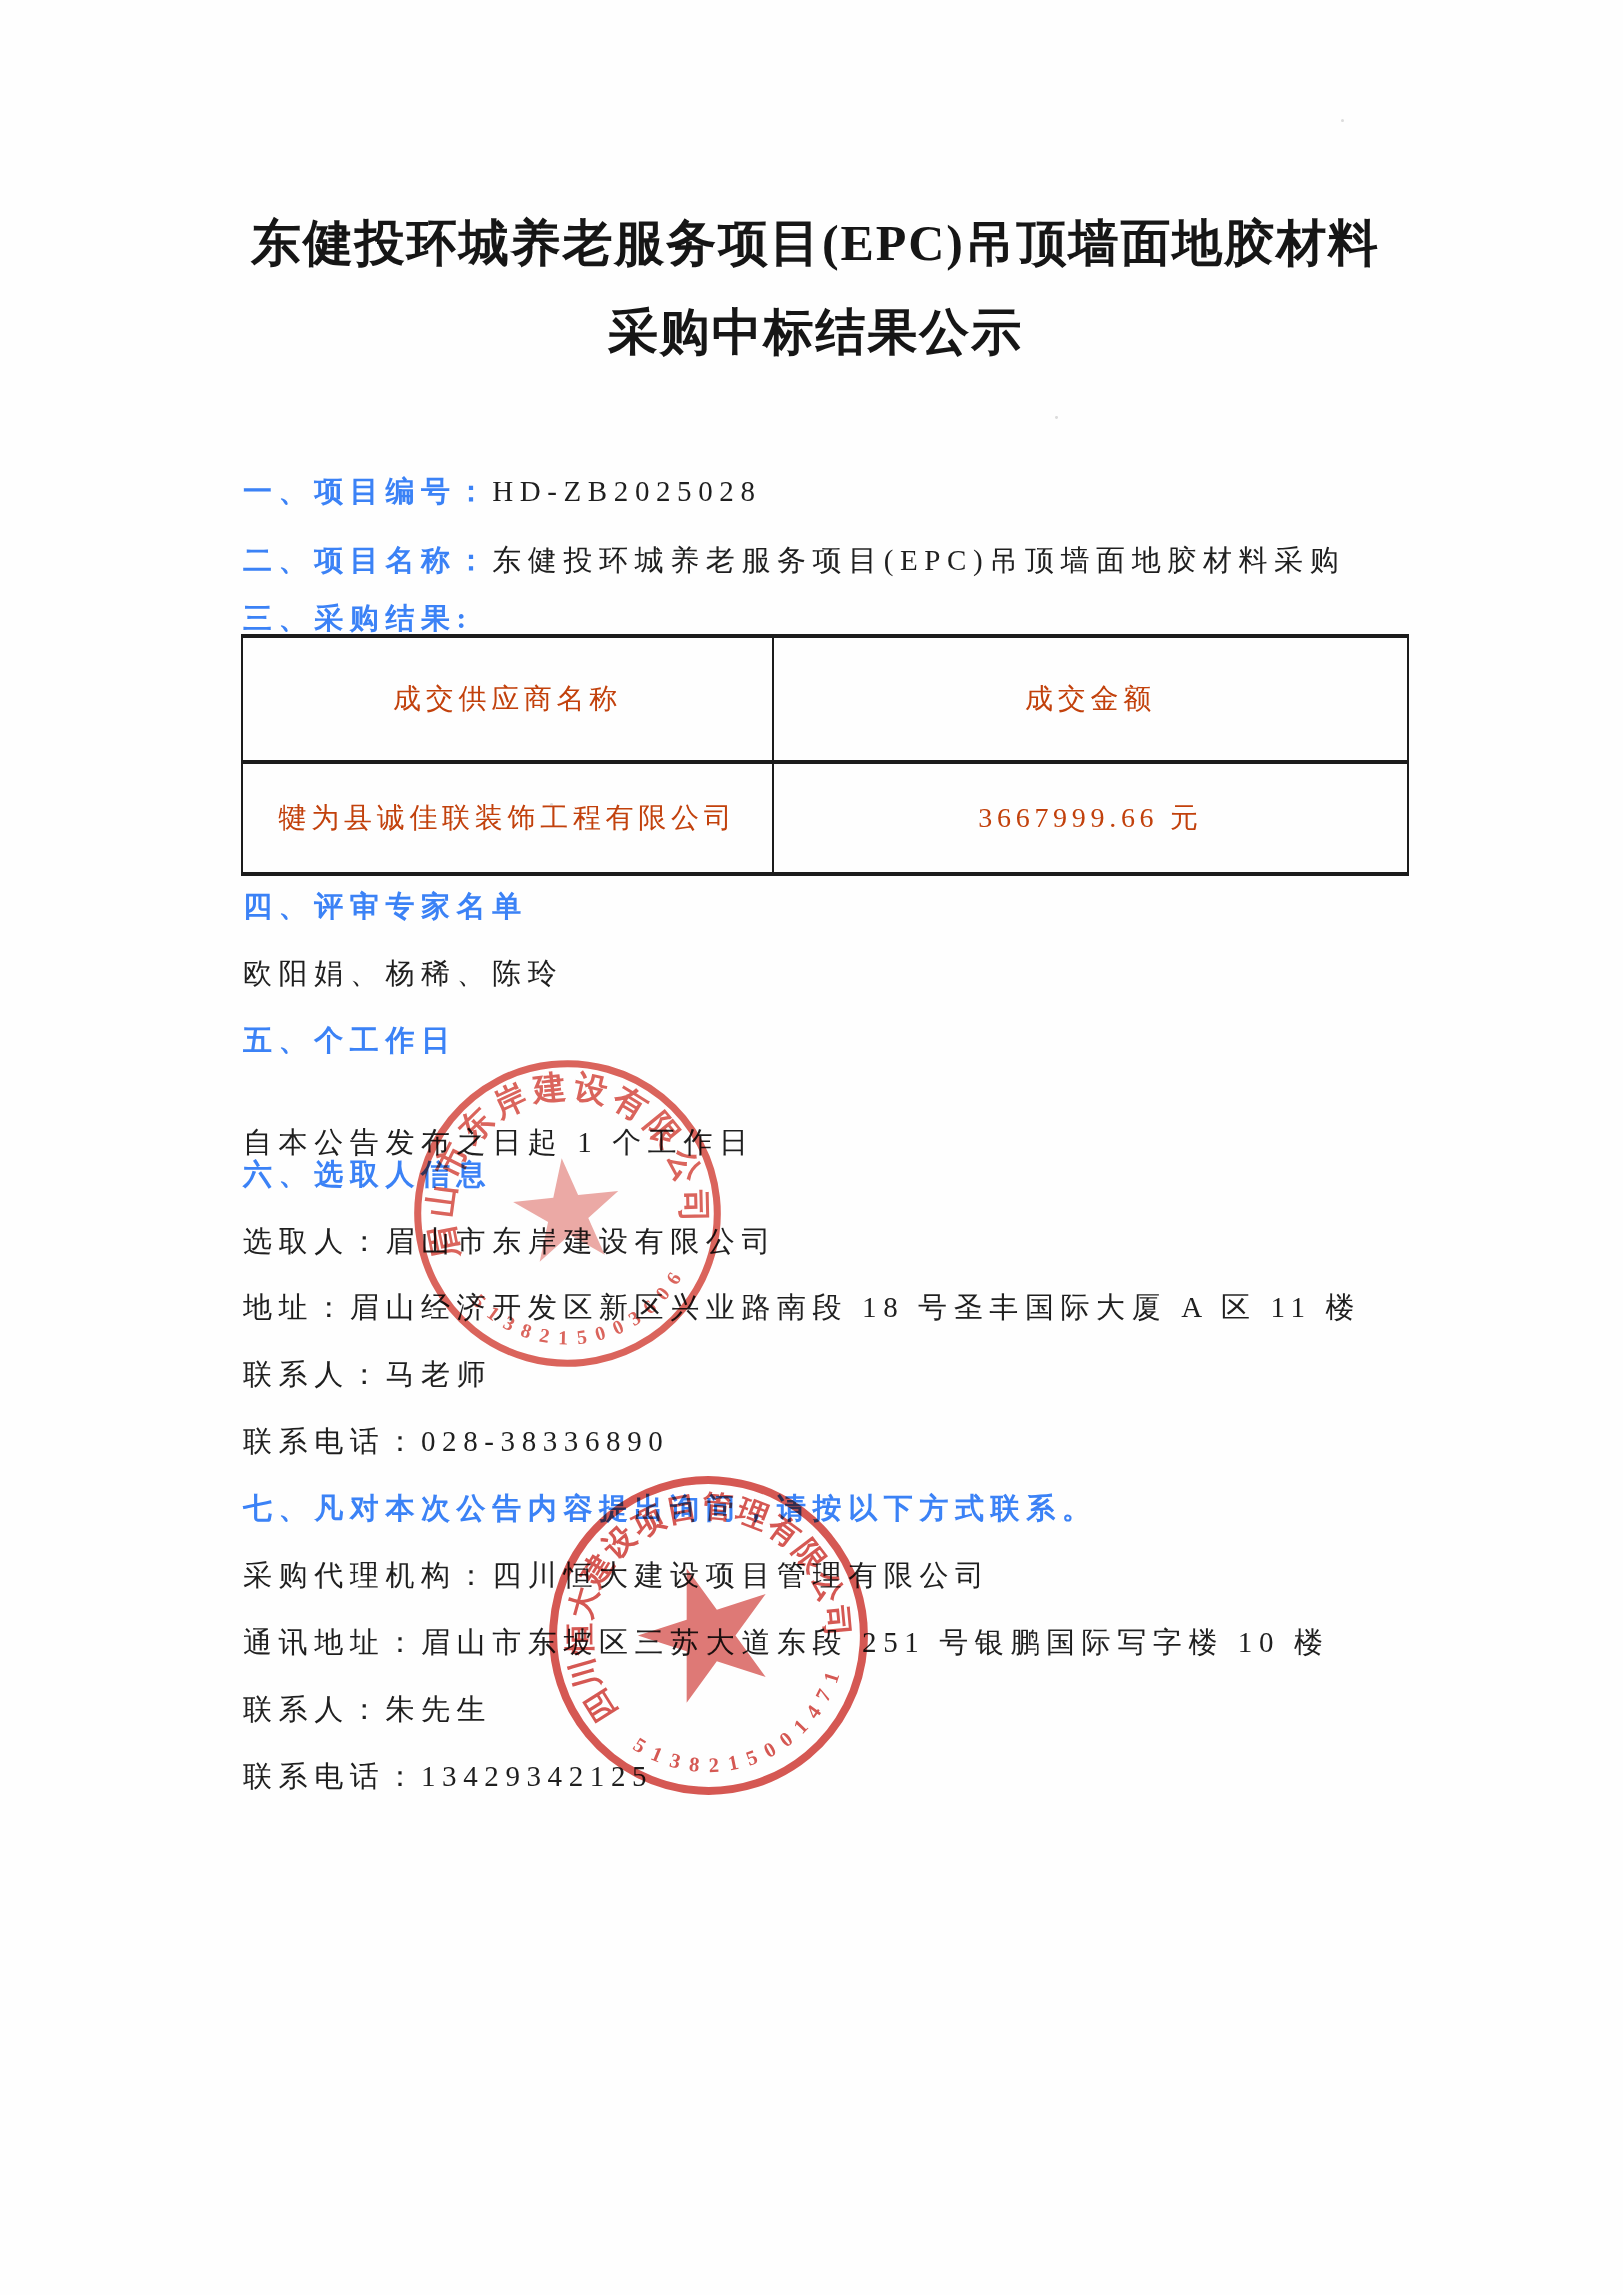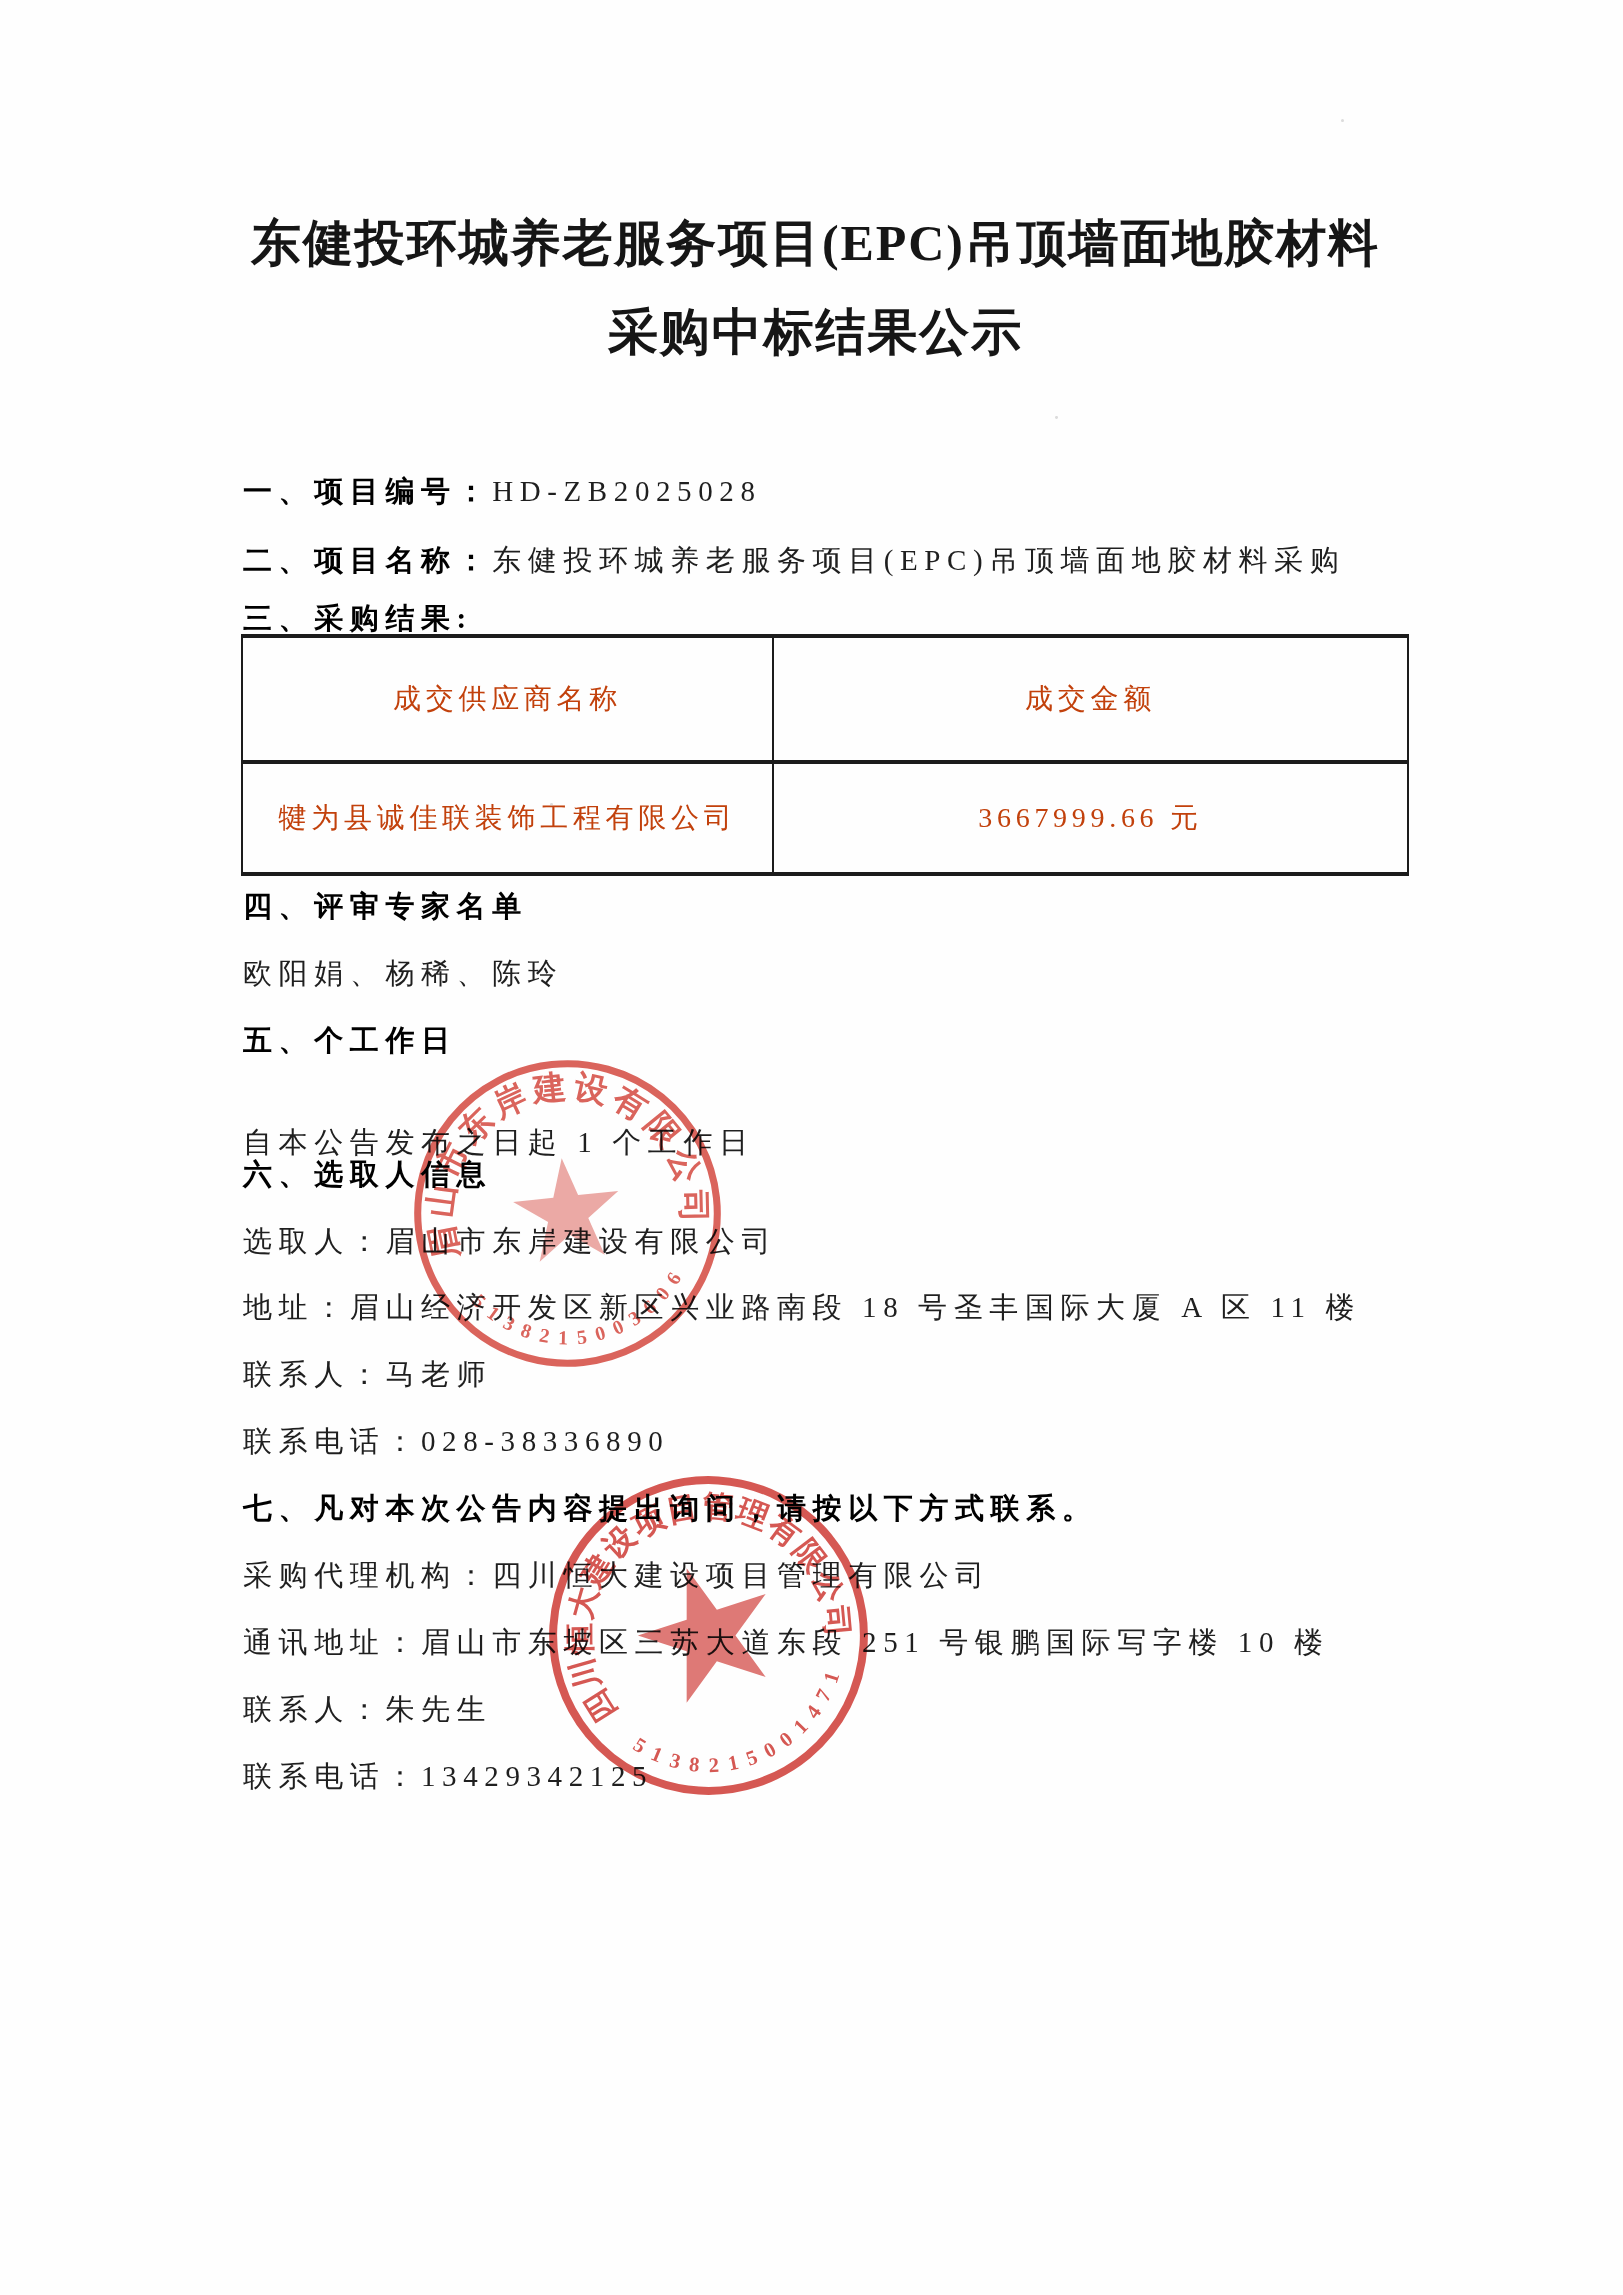--- a/index.html
+++ b/index.html
@@ -19,21 +19,21 @@
     color:#161616;
     white-space:nowrap;
   }
   .line{
     position:absolute;left:243px;
     height:40px;line-height:40px;
     font-size:29px;
     letter-spacing:6.6px;
     white-space:nowrap;
   }
-  .lbl-bold{font-weight:700;color:#000000;}
+  .lbl-bold{font-weight:700;color:#3b82f6;}
   .val{font-weight:400;font-family:Liberation Serif, serif;}
   .result-table{
     position:absolute;left:241px;top:634px;
     width:1168px;
     border-collapse:collapse;
     table-layout:fixed;
   }
   .result-table td{
     border:2.4px solid #1c1c1c;
     border-top-width:4.2px;border-bottom-width:4.2px;

